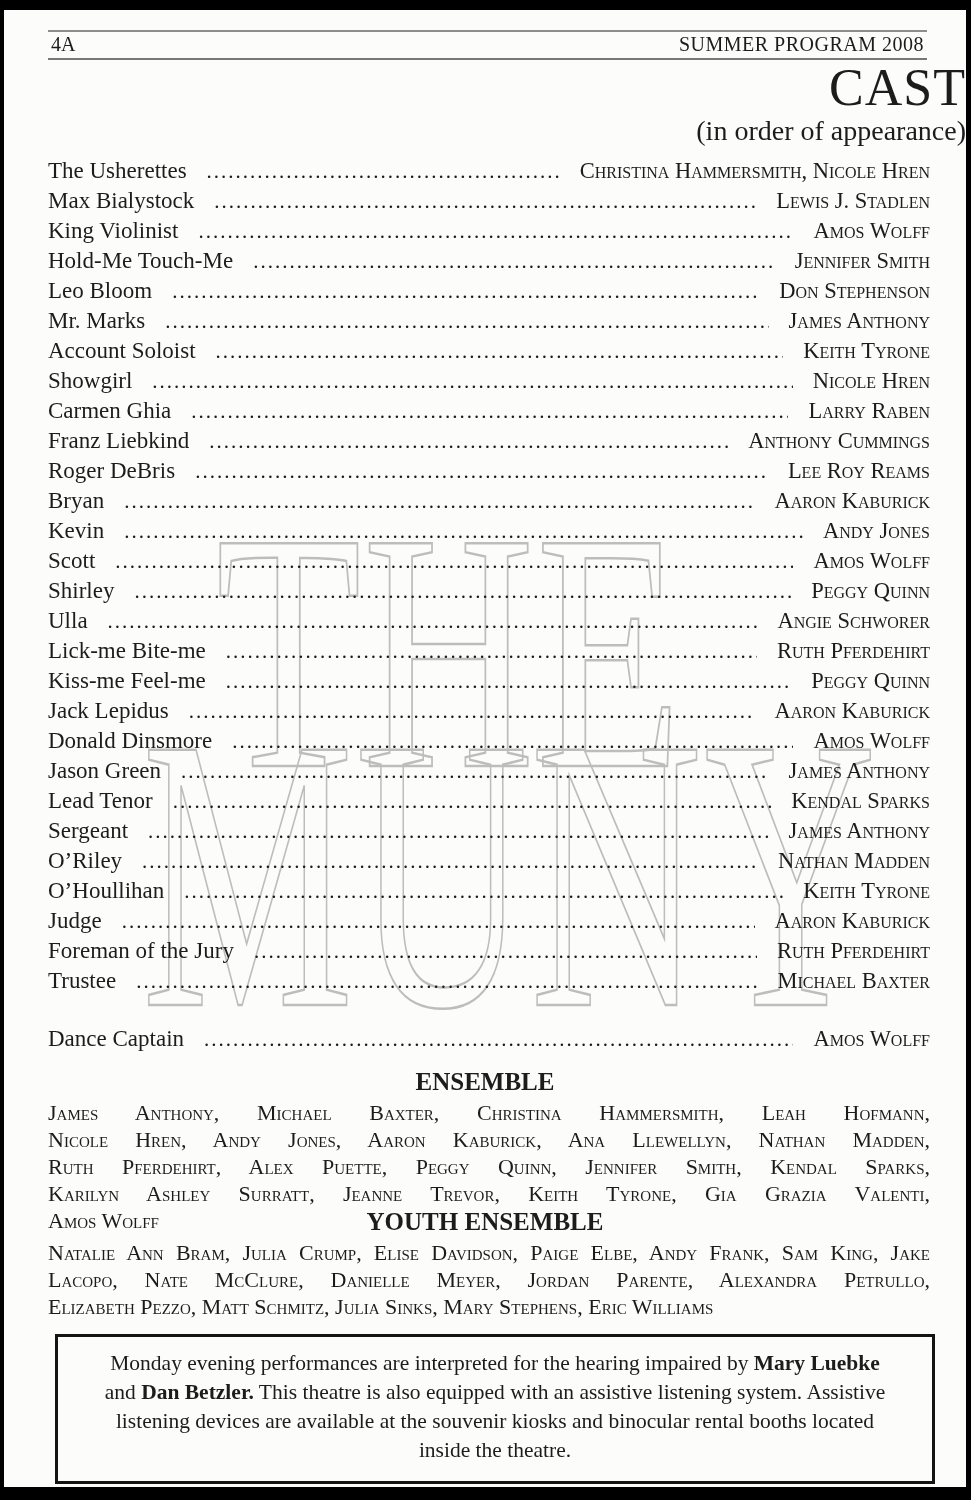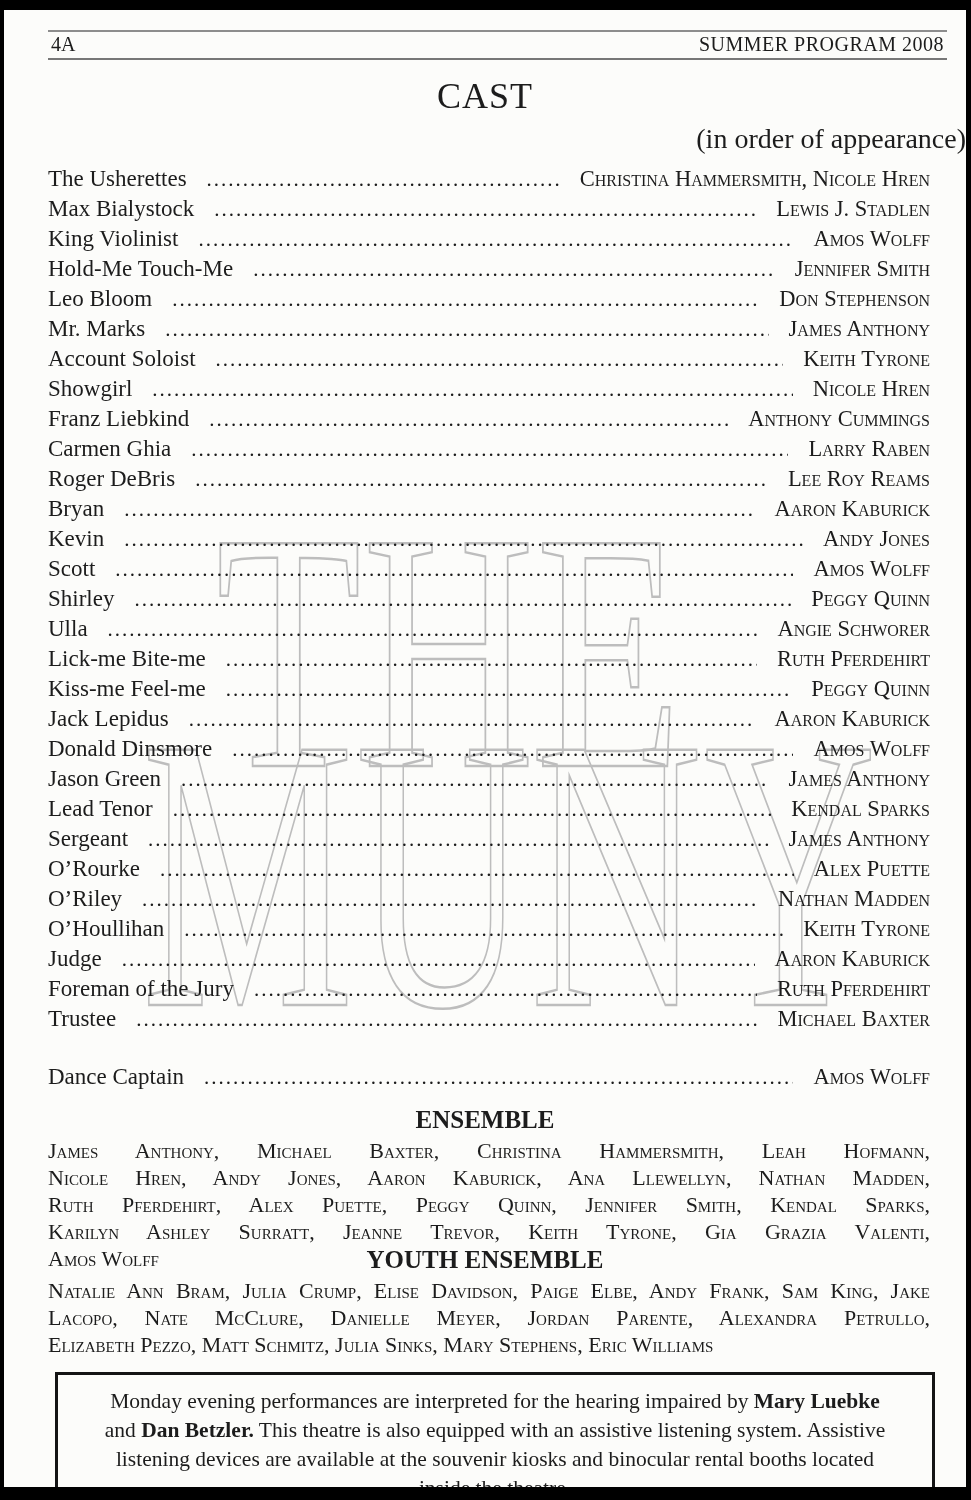--- a/index.html
+++ b/index.html
@@ -25,33 +25,32 @@
     -webkit-text-stroke:2.5px #bdbdbd;
     white-space:nowrap;
     line-height:1;
     transform-origin:top left;
   }
   .wm1 { top:472px; left:212px; font-size:340px; transform:scaleX(0.70); letter-spacing:2px; }
   .wm2 { top:668px; left:138px; font-size:390px; transform:scaleX(0.61); letter-spacing:4px; }
   
   .content { position:relative; z-index:1; }
   .header {
-    margin:20px 19px 0 44px;
+    margin:20px 39px 0 44px;
     border-top:2px solid #8d8d8d;
     border-bottom:2px solid #777;
     display:flex; justify-content:space-between; align-items:baseline;
     padding:1px 3px 2px 3px;
     font-size:20px;
   }
   .program-title { letter-spacing:0.5px; }
   .page-title {
-    text-align:center;
-    font-size:36px;
+    text-align:right;
+    font-size:52px;
     line-height:56px;
-    margin-top:8px;
     letter-spacing:1px;
   }
   .page-subtitle {
     text-align:right;
     font-size:28px;
     line-height:30px;
     margin-bottom:10px;
   }
   .cast-list { margin:0 36px 0 44px; }
   .cast-row {
@@ -149,30 +148,30 @@
           <span class="role">Account Soloist</span>
           <span class="leader"></span>
           <span class="actor">Keith Tyrone</span>
         </div>
       <div class="cast-row">
           <span class="role">Showgirl</span>
           <span class="leader"></span>
           <span class="actor">Nicole Hren</span>
         </div>
       <div class="cast-row">
+          <span class="role">Carmen Ghia</span>
+          <span class="leader"></span>
+          <span class="actor">Larry Raben</span>
+        </div>
+      <div class="cast-row">
           <span class="role">Franz Liebkind</span>
           <span class="leader"></span>
           <span class="actor">Anthony Cummings</span>
         </div>
       <div class="cast-row">
-          <span class="role">Carmen Ghia</span>
-          <span class="leader"></span>
-          <span class="actor">Larry Raben</span>
-        </div>
-      <div class="cast-row">
           <span class="role">Roger DeBris</span>
           <span class="leader"></span>
           <span class="actor">Lee Roy Reams</span>
         </div>
       <div class="cast-row">
           <span class="role">Bryan</span>
           <span class="leader"></span>
           <span class="actor">Aaron Kaburick</span>
         </div>
       <div class="cast-row">
@@ -222,25 +221,20 @@
         </div>
       <div class="cast-row">
           <span class="role">Lead Tenor</span>
           <span class="leader"></span>
           <span class="actor">Kendal Sparks</span>
         </div>
       <div class="cast-row">
           <span class="role">Sergeant</span>
           <span class="leader"></span>
           <span class="actor">James Anthony</span>
-        </div>
-      <div class="cast-row">
-          <span class="role">O’Rourke</span>
-          <span class="leader"></span>
-          <span class="actor">Alex Puette</span>
         </div>
       <div class="cast-row">
           <span class="role">O’Riley</span>
           <span class="leader"></span>
           <span class="actor">Nathan Madden</span>
         </div>
       <div class="cast-row">
           <span class="role">O’Houllihan</span>
           <span class="leader"></span>
           <span class="actor">Keith Tyrone</span>

